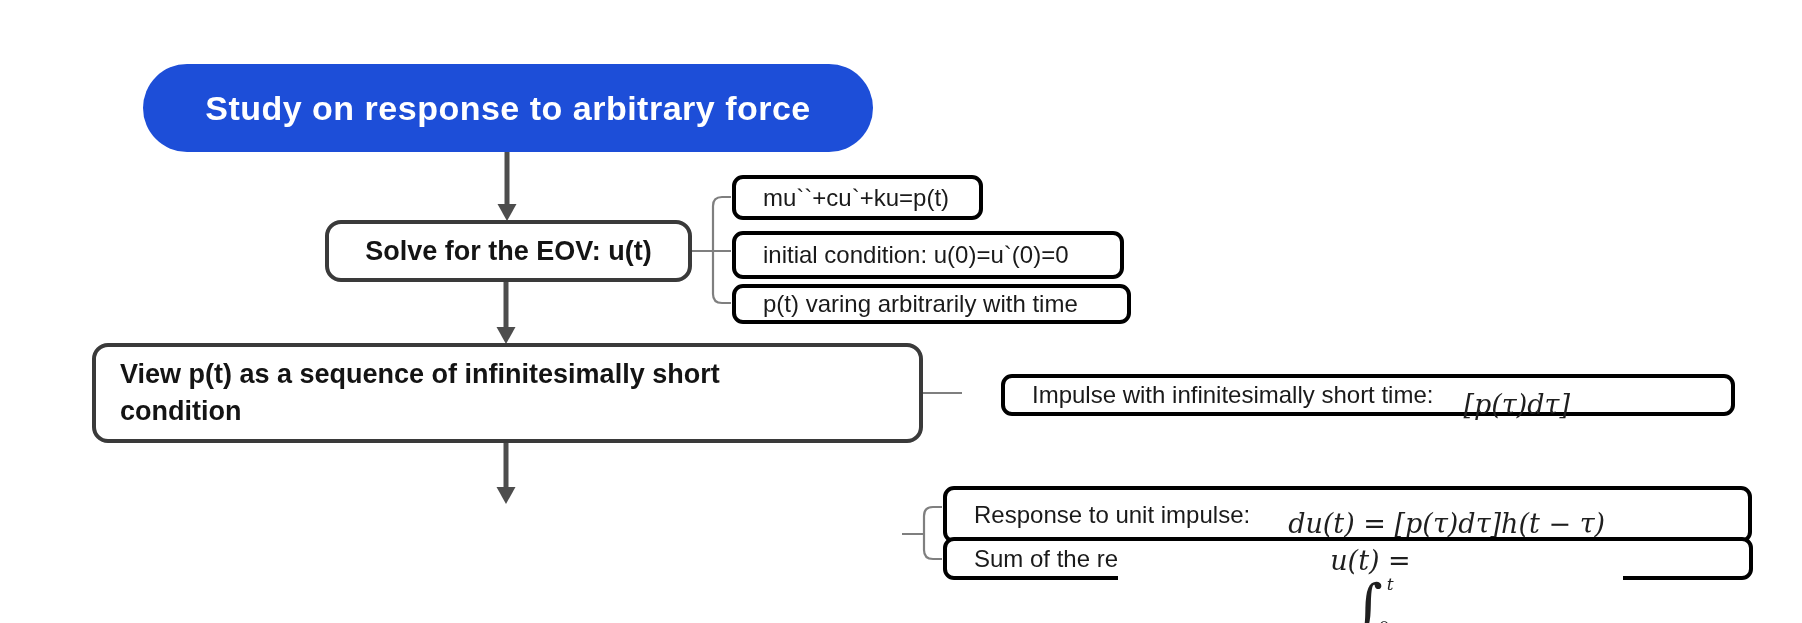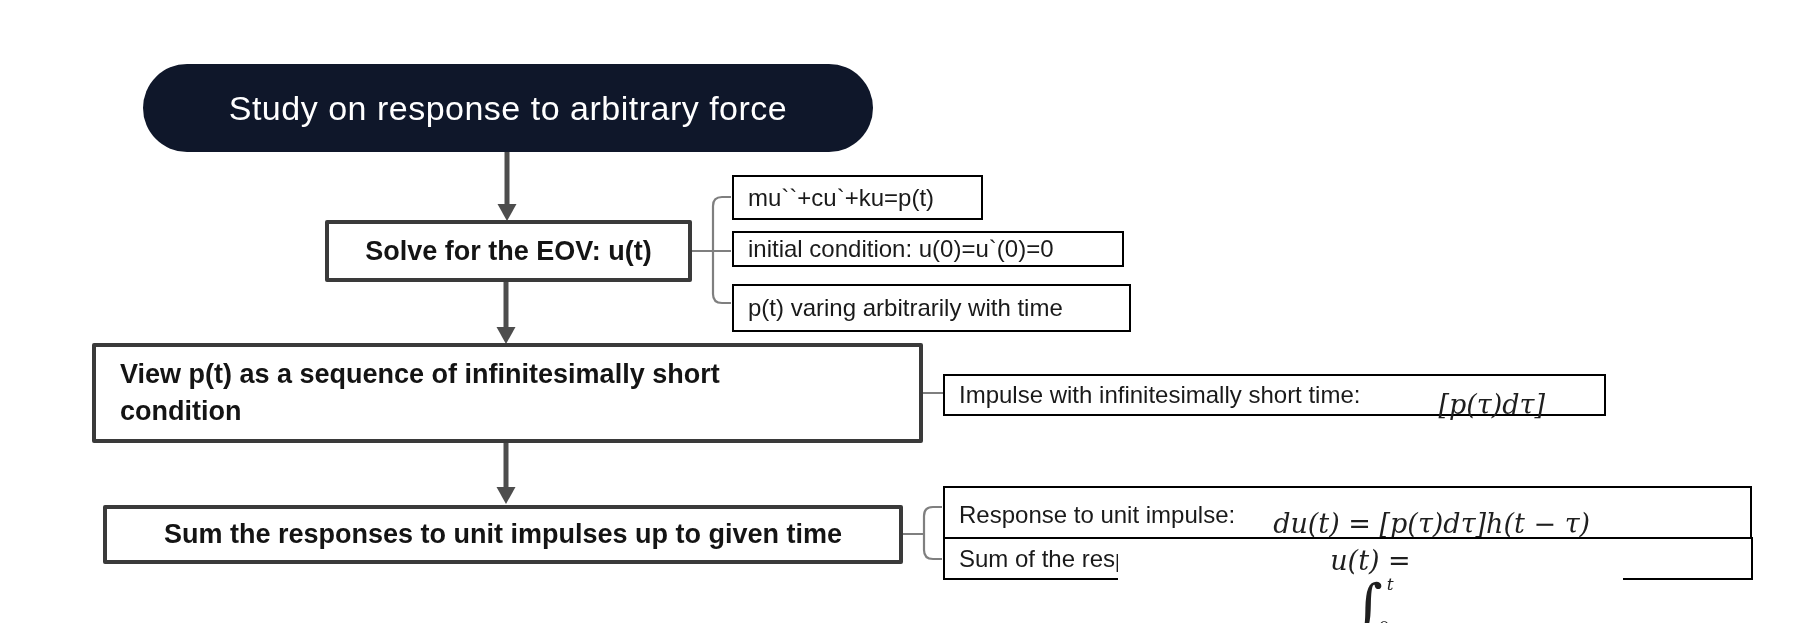--- a/index.html
+++ b/index.html
@@ -8,51 +8,51 @@
     width:1802px;height:623px;
     background:#ffffff;
     font-family:"Liberation Sans", sans-serif;
     overflow:hidden;
   }
   .overlay{position:absolute;left:0;top:0;width:1802px;height:623px;z-index:0;}
 
   
   .pill{
     position:absolute;left:143px;top:64px;width:730px;height:88px;
-    background:#0f172a;border-radius:44px;
+    background:#1d4ed8;border-radius:44px;
     display:flex;align-items:center;justify-content:center;
-    color:#ffffff;font-size:34px;font-weight:normal;letter-spacing:0.5px;
+    color:#ffffff;font-size:34px;font-weight:bold;letter-spacing:0.5px;
     z-index:2;
   }
 
   
   .node{
     position:absolute;background:#ffffff;
-    border:4px solid #3a3a3a;border-radius:2px;
+    border:4px solid #3a3a3a;border-radius:16px;
     box-sizing:border-box;z-index:2;
     color:#141414;font-weight:bold;font-size:27px;
     display:flex;align-items:center;
   }
   .node-step1{left:325px;top:220px;width:367px;height:62px;justify-content:center;}
   .node-step2{left:92px;top:343px;width:831px;height:100px;padding-left:24px;line-height:37px;}
   .node-step3{left:103px;top:505px;width:800px;height:59px;justify-content:center;}
 
   
   .note{
     position:absolute;background:#ffffff;
-    border:2px solid #000000;border-radius:0;
+    border:4px solid #000000;border-radius:11px;
     box-sizing:border-box;z-index:2;
     color:#1a1a1a;font-size:24px;
     display:flex;align-items:center;
-    padding:0 12px 0 14px;white-space:nowrap;
+    padding:0 12px 0 27px;white-space:nowrap;
   }
   .note-eov1{left:732px;top:175px;width:251px;height:45px;}
-  .note-eov2{left:732px;top:231px;width:392px;height:36px;}
-  .note-eov3{left:732px;top:284px;width:399px;height:48px;}
-  .note-impulse{left:943px;top:374px;width:663px;height:42px;gap:48px;}
+  .note-eov2{left:732px;top:231px;width:392px;height:48px;}
+  .note-eov3{left:732px;top:284px;width:399px;height:40px;}
+  .note-impulse{left:1001px;top:374px;width:734px;height:42px;}
   .note-response{left:943px;top:486px;width:809px;height:57px;}
   .note-sum{left:943px;top:537px;width:810px;height:43px;}
 
   .math{
     font-family:"DejaVu Serif", serif;font-style:italic;
     font-size:27px;color:#1f1f1f;margin-top:18px;
   }
   .note-impulse .math{margin-left:30px;}
   .note-response .math{margin-left:38px;}
 
@@ -112,23 +112,20 @@
     <span>Solve for the EOV: u(t)</span>
   </div>
 
   <div class="node node-step2">
     <span>
       <span>View p(t) as a sequence of infinitesimally short</span><br>
       <span>condition</span>
     </span>
   </div>
 
-  <div class="node node-step3">
-    <span>Sum the responses to unit impulses up to given time</span>
-  </div>
 
   <div class="note note-eov1">
     <span>mu``+cu`+ku=p(t)</span>
   </div>
 
   <div class="note note-eov2">
     <span>initial condition: u(0)=u`(0)=0</span>
   </div>
 
   <div class="note note-eov3">

